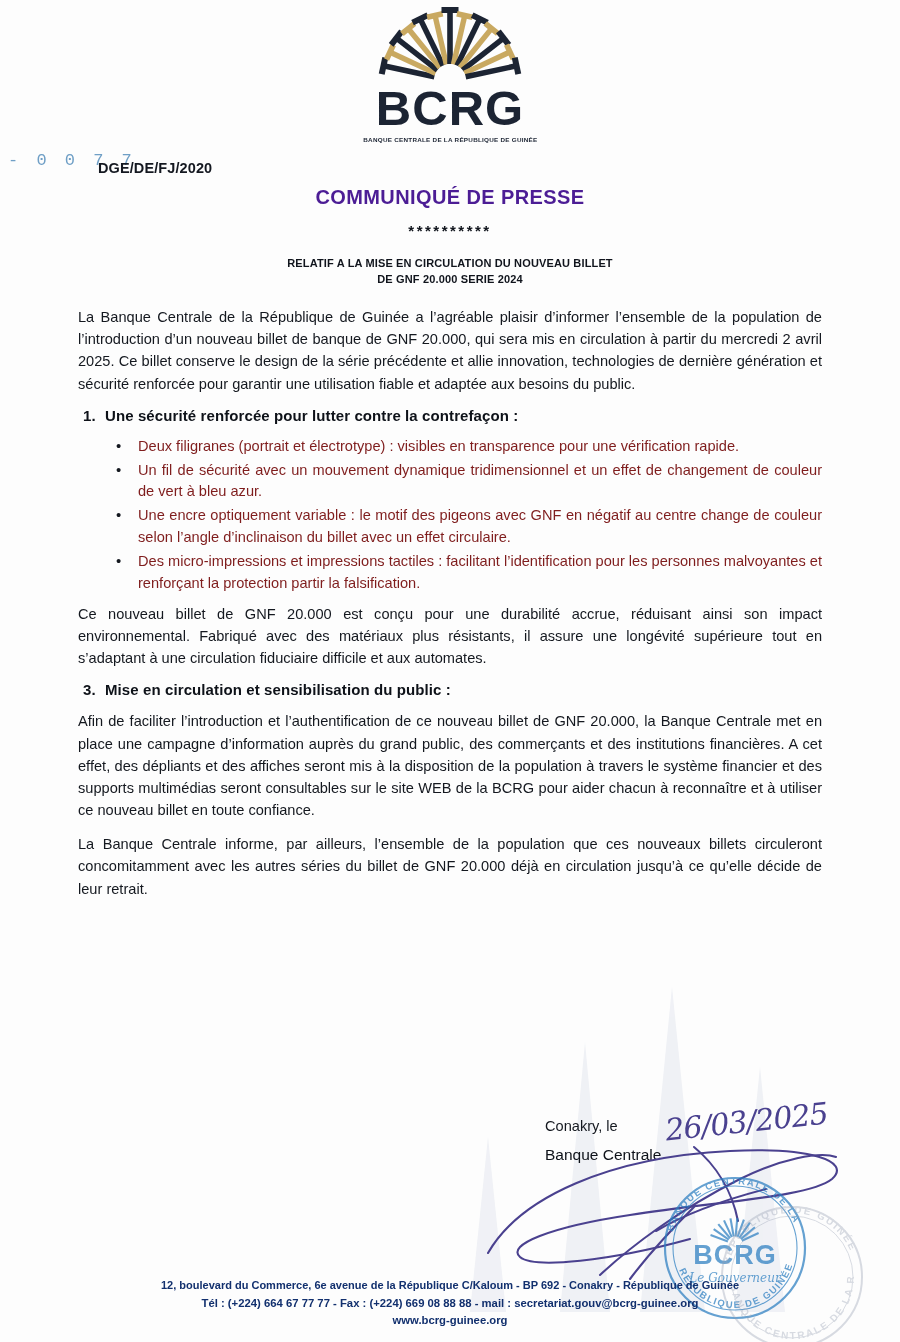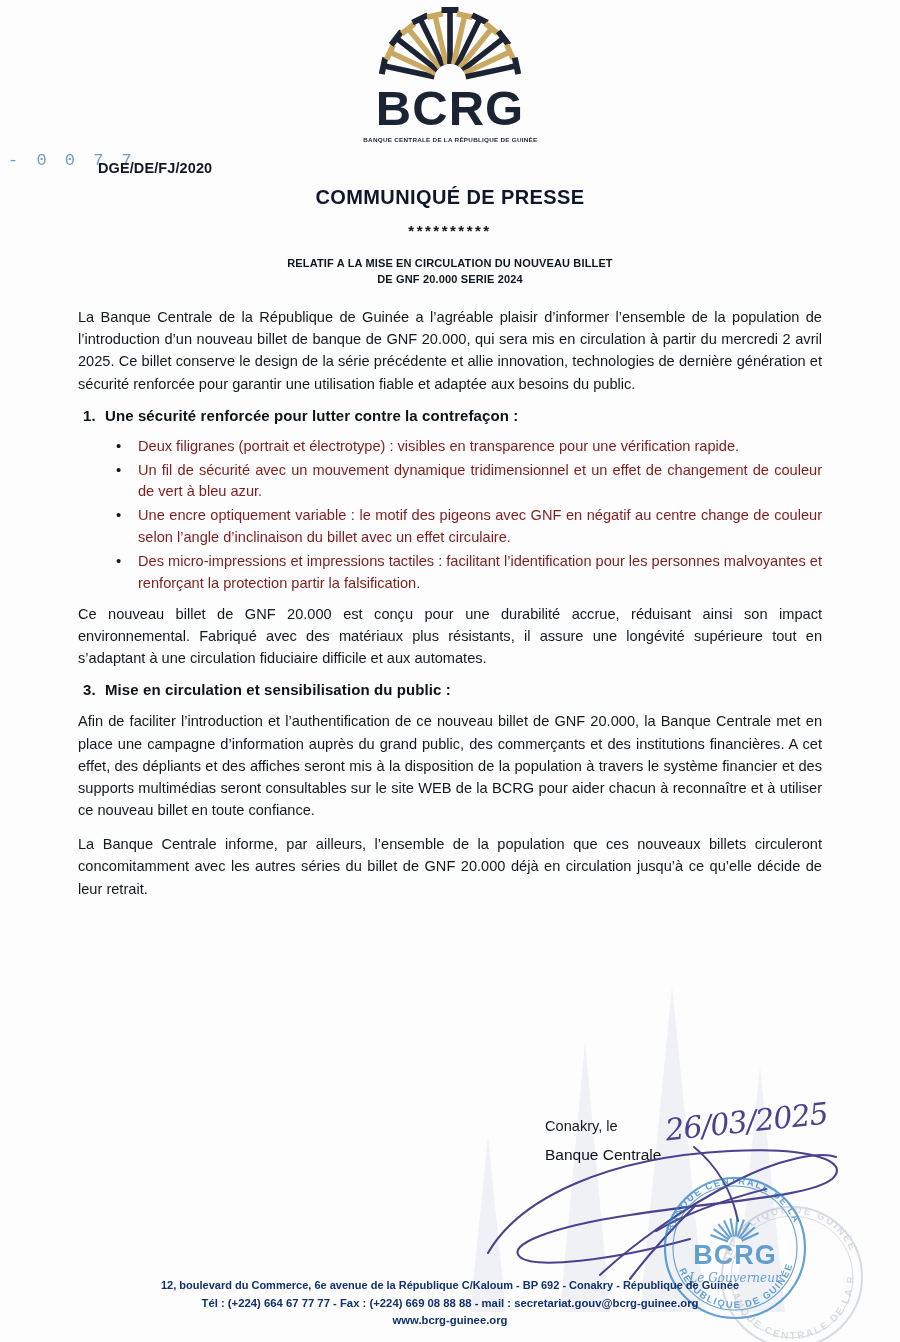--- a/index.html
+++ b/index.html
@@ -81,21 +81,21 @@
   }
 
   .title-main {
     position: absolute;
     left: 0; right: 0;
     top: 186px;
     text-align: center;
     font-size: 20px;
     font-weight: bold;
     letter-spacing: .4px;
-    color: #0f172a;
+    color: #4c1d95;
   }
   .asterisks {
     position: absolute;
     left: 0; right: 0;
     top: 222px;
     text-align: center;
     font-size: 15px;
     font-weight: bold;
     letter-spacing: 2.5px;
     color: #10141c;

